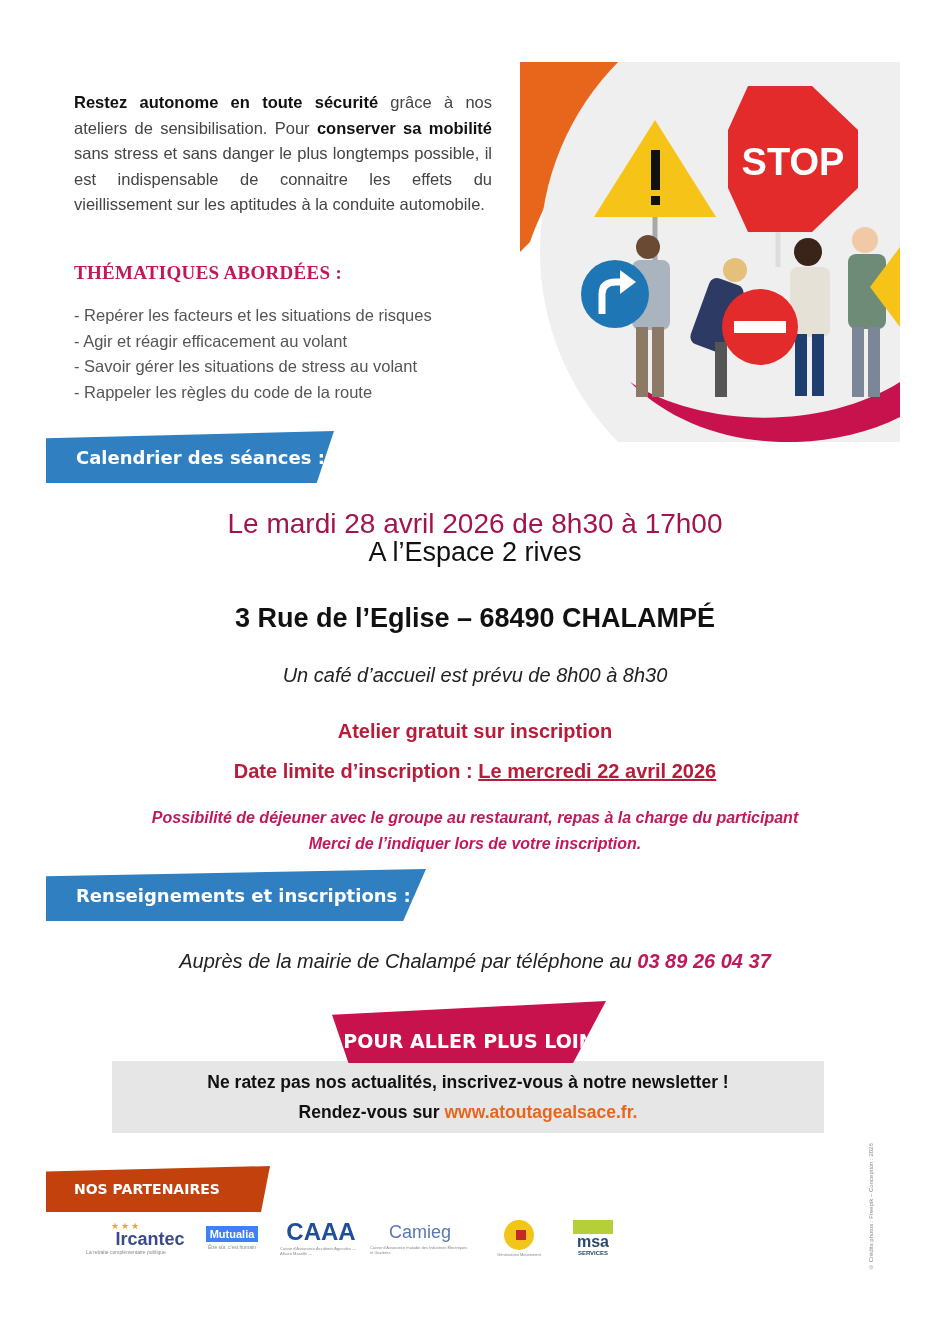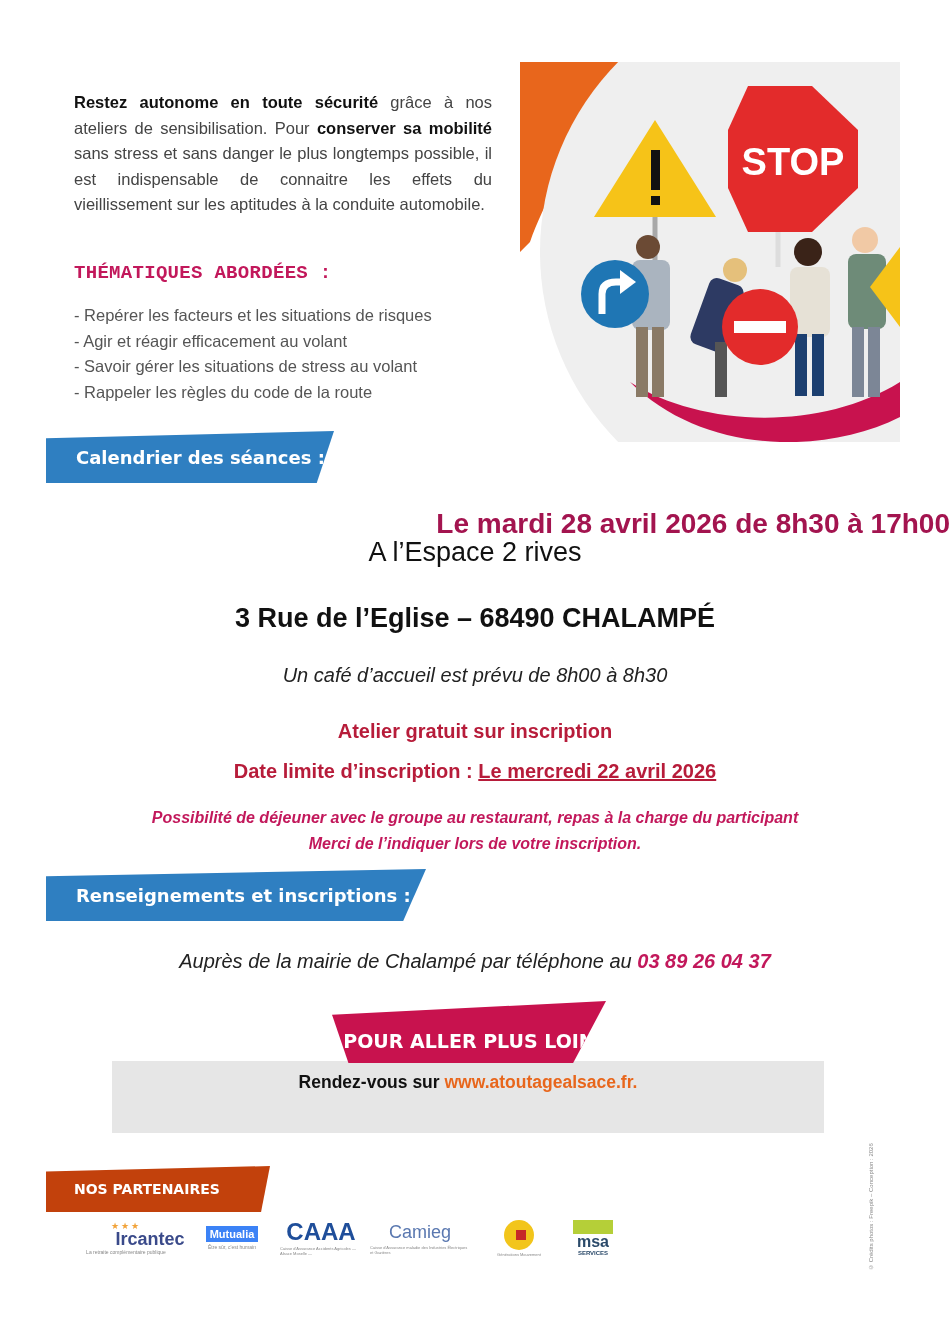--- a/index.html
+++ b/index.html
@@ -1,29 +1,29 @@
 <!DOCTYPE html>
 <html><head>
 <meta charset="utf-8">
 <style>
   html,body{margin:0;padding:0;background:#fff;}
   body{width:950px;height:1344px;position:relative;overflow:hidden;font-family:"Liberation Sans",sans-serif;color:#222;}
   .abs{position:absolute;}
   .intro{left:74px;top:90px;width:418px;font-size:16.5px;line-height:25.5px;color:#444;text-align:justify;}
   .intro b{color:#111;font-weight:bold;}
-  .themes-title{left:74px;top:262px;font-size:19px;font-weight:bold;color:#c2185b;letter-spacing:0.3px;font-family:Liberation Mono, monospace;}
+  .themes-title{left:74px;top:262px;font-size:19px;font-weight:bold;color:#c2185b;letter-spacing:0.3px;font-family:Liberation Serif, serif;}
   .themes-list{left:74px;top:303px;font-size:16.5px;line-height:25.5px;color:#555;margin:0;padding:0;list-style:none;}
   .banner{position:absolute;color:#fff;font-weight:bold;font-family:"DejaVu Sans",sans-serif;display:flex;align-items:center;}
   .banner-blue{background:#2f7fc1;clip-path:polygon(0 14%,100% 0,94% 100%,0 100%);}
   .b1{left:46px;top:431px;width:288px;height:52px;padding-left:30px;font-size:18px;box-sizing:border-box;}
   .b2{left:46px;top:869px;width:380px;height:52px;padding-left:30px;font-size:18px;box-sizing:border-box;}
   .b3{left:332px;top:1001px;width:274px;height:62px;background:#c8124e;clip-path:polygon(0 22%,100% 0,88% 100%,6% 100%);justify-content:center;padding-top:18px;box-sizing:border-box;font-size:19px;}
   .b4{left:46px;top:1166px;width:224px;height:46px;background:#c2410c;clip-path:polygon(0 12%,100% 0,96% 100%,0 100%);padding-left:28px;box-sizing:border-box;font-size:14px;}
   .center{left:0;width:950px;text-align:center;}
-  .date{top:508px;font-size:28px;font-weight:bold;color:#a3144f;text-align:right;}
+  .date{top:508px;font-size:28px;font-weight:normal;color:#a3144f;}
   .venue{top:537px;font-size:27px;font-weight:normal;color:#111;}
   .address{top:603px;font-size:27px;font-weight:bold;color:#111;}
   .cafe{top:664px;font-size:20px;font-style:italic;color:#222;}
   .free{top:720px;font-size:20px;font-weight:bold;color:#b71c3a;}
   .deadline{top:760px;font-size:20px;font-weight:bold;color:#b71c3a;}
   .deadline u{text-decoration:underline;}
   .lunch{top:805px;font-size:16px;font-weight:bold;font-style:italic;color:#c2185b;line-height:26px;}
   .contact{top:950px;font-size:20px;font-style:italic;color:#222;}
   .contact .phone{color:#c2185b;font-weight:bold;}
   .newsbox{left:112px;top:1061px;width:712px;height:72px;background:#e6e6e6;text-align:center;font-weight:bold;font-size:17.5px;line-height:30px;padding-top:6px;box-sizing:border-box;color:#111;}
@@ -124,20 +124,21 @@
 </div>
 
 <div class="banner banner-blue b2">
   <span>Renseignements et inscriptions :</span>
 </div>
 <div class="abs center contact">
   <span>Auprès de la mairie de Chalampé par téléphone au </span><span class="phone">03 89 26 04 37</span>
 </div>
 
 <div class="abs newsbox">
+  <div>Ne ratez pas nos actualités, inscrivez-vous à notre newsletter !</div>
   <div><span>Rendez-vous sur </span><span class="url">www.atoutagealsace.fr.</span></div>
 </div>
 <div class="banner b3">
   <span>POUR ALLER PLUS LOIN</span>
 </div>
 
 <div class="abs credit">© Crédits photos : Freepik – Conception : 2026</div>
 
 <div class="banner b4">
   <span>NOS PARTENAIRES</span>

